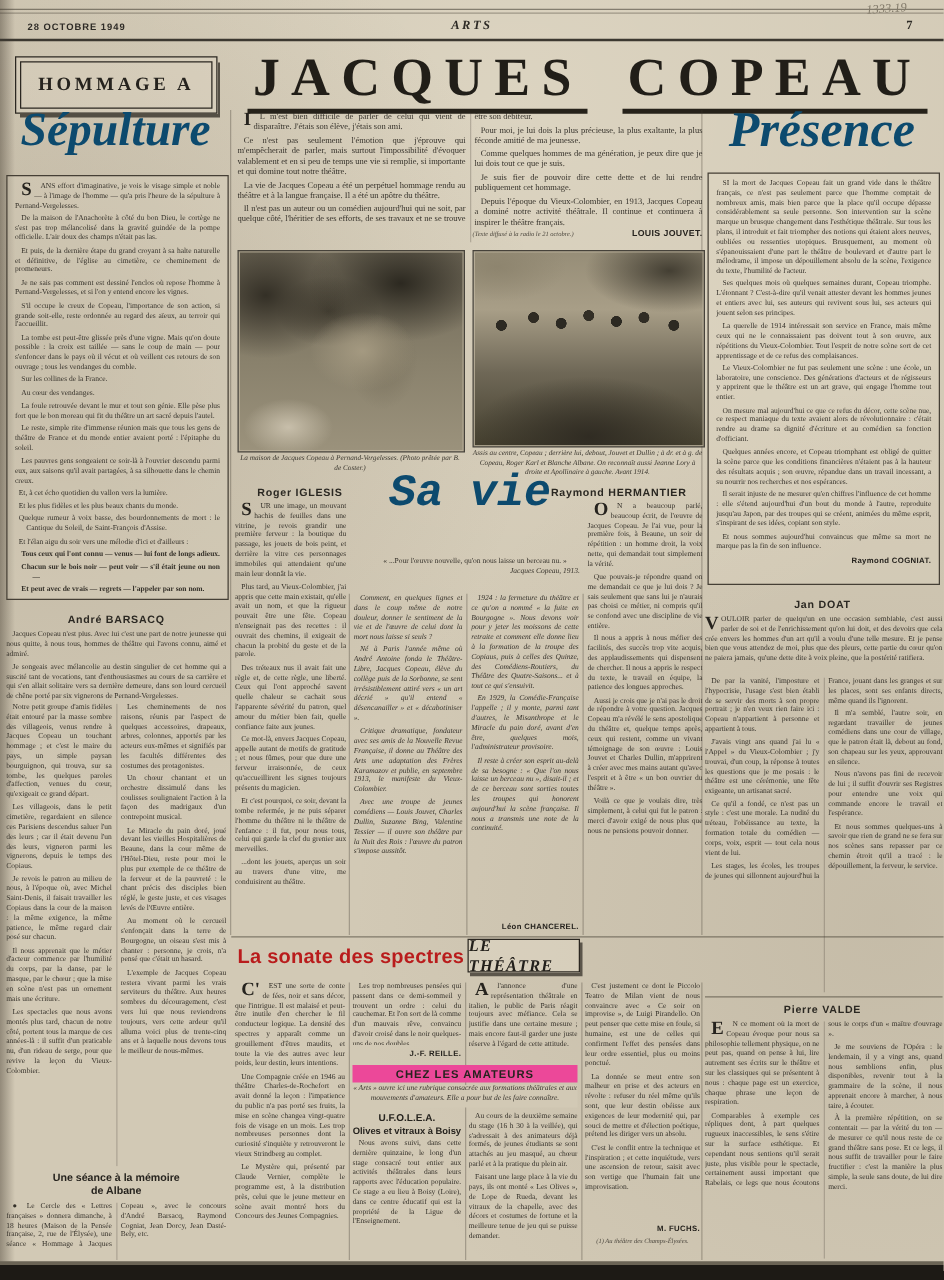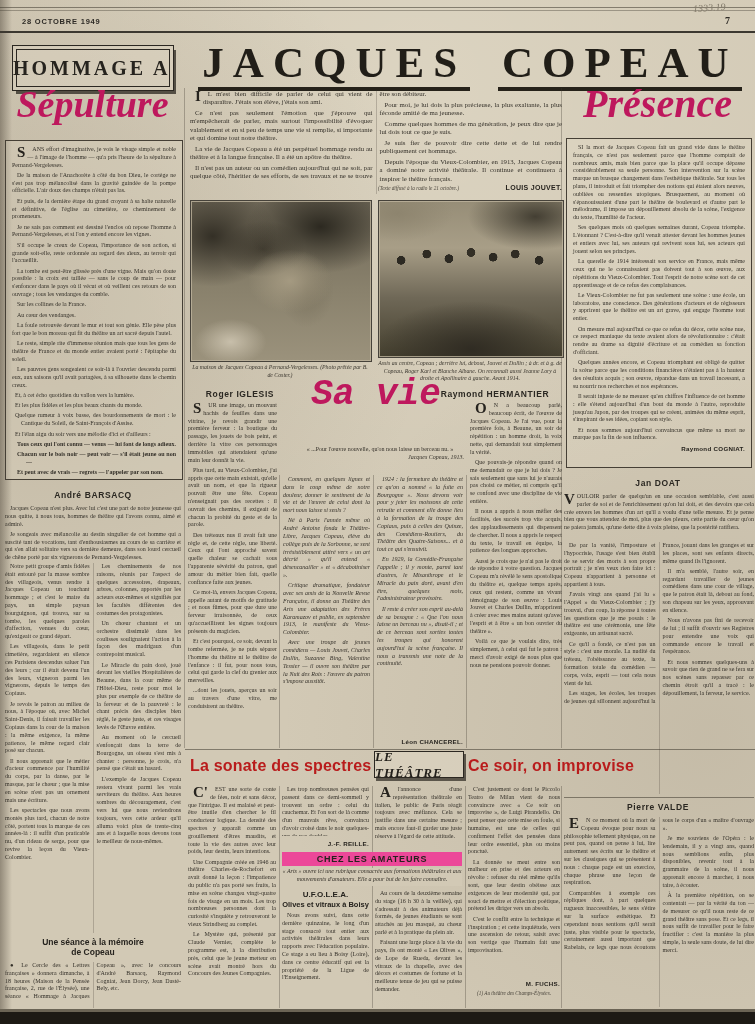--- a/index.html
+++ b/index.html
@@ -16,36 +16,36 @@
   .sans{font-family:"Liberation Sans",sans-serif;}
   .micro{font-size:6px;line-height:1.3;text-align:justify;color:#35312a;overflow:hidden;}
   .micro p{margin:0 0 2.5px;text-indent:5px;}
   .lead{font-size:6.8px;line-height:1.22;}
   .it p{font-style:italic;}
   .dcap > p:first-child::first-letter{float:left;font-size:15px;line-height:11px;font-weight:bold;
     padding:1px 2px 0 0;font-family:"Liberation Serif",serif;color:#26231e;}
   .sig{text-align:right;font-weight:bold;font-size:6.2px;font-family:"Liberation Sans",sans-serif;
     letter-spacing:.3px;margin-top:2px;color:#26231e;}
   .bigtitle{font-family:"Liberation Serif",serif;font-style:italic;font-weight:bold;
-    color:#be185d;text-align:center;}
+    color:#0c4a6e;text-align:center;}
   .byline{font-family:"Liberation Sans",sans-serif;font-weight:bold;font-size:8.5px;
     letter-spacing:.6px;text-align:center;color:#2b2822;}
   .bandtitle{font-family:"Liberation Sans",sans-serif;font-weight:bold;font-size:16px;
     color:#b91c1c;letter-spacing:.2px;white-space:nowrap;}
   .caption{font-size:5.8px;line-height:1.3;text-align:center;font-style:italic;color:#3a362e;}
   .box{border:1px solid #453f35;padding:5px 6px;overflow:hidden;background:rgba(226,218,200,.25);}
   .cols2{column-count:2;column-gap:7px;column-rule:1px solid rgba(62,56,46,.25);}
   .vr{width:1px;background:rgba(62,56,46,.32);}
   .hr{height:1px;background:rgba(62,56,46,.55);}
   .verse p{margin:0 0 2.5px;padding-left:9px;text-indent:-6px;}
   .hang p{font-weight:bold;padding-left:14px;text-indent:-9px;margin:0 0 2.5px;}
   .photo{border:1px solid #46423a;box-shadow:0 0 0 1px rgba(190,180,158,.8) inset;}
   .kicker{border:1.5px solid #2b2721;box-shadow:3px 4px 0 -1px rgba(43,39,32,.75);
-    outline:1px solid #2b2721;outline-offset:-5px;display:flex;align-items:center;justify-content:flex-start;
-    font-family:"Liberation Serif",serif;font-weight:bold;font-size:20px;letter-spacing:3px;color:#26231e;
+    outline:1px solid #2b2721;outline-offset:-5px;display:flex;align-items:center;justify-content:center;
+    font-family:"Liberation Serif",serif;font-weight:bold;font-size:15px;letter-spacing:3px;color:#26231e;
     background:rgba(226,218,200,.35);}
   .jc{display:flex;justify-content:center;gap:28px;font-family:"Liberation Serif",serif;
     font-weight:bold;font-size:43px;letter-spacing:9px;color:#211e18;}
   .jc span{border-bottom:4px solid #26221a;padding:0 4px 2px 4px;line-height:1.05;}
   .badge{border:1.5px solid #2b2721;box-shadow:2px 3px 0 rgba(43,39,32,.7);
     display:flex;align-items:center;justify-content:center;font-family:"Liberation Serif",serif;
     font-style:italic;font-weight:bold;font-size:13px;letter-spacing:1px;color:#23201b;
     background:rgba(226,218,200,.5);}
   .subhead{font-family:"Liberation Sans",sans-serif;font-weight:bold;text-align:center;color:#26231e;}
   .notefoot{font-size:5.2px;font-style:italic;color:#4a453c;}
@@ -56,20 +56,21 @@
 <div id="page">
 
   <div class="abs" style="left:0;top:0;width:12px;height:1024px;background:linear-gradient(90deg,rgba(70,62,50,.45),transparent);"></div>
 
   <div class="abs hr" style="left:0;top:7px;width:755px;"></div>
   <div class="abs hr" style="left:0;top:10px;width:755px;opacity:.7;"></div>
 
   <div class="abs ser" style="left:693px;top:1px;width:60px;font-style:italic;font-size:10px;color:#837b6b;transform:rotate(-4deg);">1333.19</div>
 
   <div class="abs sans" style="left:22px;top:17px;font-size:7.5px;font-weight:bold;letter-spacing:.8px;color:#2e2b26;">28 OCTOBRE 1949</div>
+  <div class="abs ser" style="left:0;top:15px;width:755px;text-align:center;font-style:italic;font-weight:bold;font-size:10px;letter-spacing:2px;">ARTS</div>
   <div class="abs ser" style="left:725px;top:15px;font-weight:bold;font-size:10px;">7</div>
   <div class="abs" style="left:0;top:31px;width:755px;height:2px;background:#3c3830;"></div>
 
   <div class="abs kicker" style="left:12px;top:45px;width:160px;height:44px;">
     <span>HOMMAGE A</span>
   </div>
   <div class="abs jc" style="left:185px;top:40px;width:570px;">
     <span>JACQUES</span>
     <span>COPEAU</span>
   </div>
@@ -202,21 +203,21 @@
       <p>Les cheminements de nos raisons, réunis par l'aspect de quelques accessoires, drapeaux, arbres, colonnes, apportés par les acteurs eux-mêmes et signifiés par les facultés différentes des costumes des protagonistes.</p>
       <p>Un chœur chantant et un orchestre dissimulé dans les coulisses soulignaient l'action à la façon des madrigaux d'un contrepoint musical.</p>
       <p>Le Miracle du pain doré, joué devant les vieilles Hospitalières de Beaune, dans la cour même de l'Hôtel-Dieu, reste pour moi le plus pur exemple de ce théâtre de la ferveur et de la pauvreté : le chant précis des disciples bien réglé, le geste juste, et ces visages levés de l'Œuvre entière.</p>
       <p>Au moment où le cercueil s'enfonçait dans la terre de Bourgogne, un oiseau s'est mis à chanter : personne, je crois, n'a pensé que c'était un hasard.</p>
       <p>L'exemple de Jacques Copeau restera vivant parmi les vrais serviteurs du théâtre. Aux heures sombres du découragement, c'est vers lui que nous reviendrons toujours, vers cette ardeur qu'il alluma voici plus de trente-cinq ans et à laquelle nous devons tous le meilleur de nous-mêmes.</p>
     </div>
 
   <div class="abs" style="left:5px;top:938px;width:176px;">
     <div class="subhead" style="font-size:8.5px;line-height:1.15;">
       <span>Une séance à la mémoire</span><br>
-      <span>de Copeau</span>
+      <span>de Albane</span>
     </div>
   </div>
   <div class="abs micro cols2" style="left:5px;top:962px;width:176px;height:46px;">
       <p>● Le Cercle des « Lettres françaises » donnera dimanche, à 18 heures (Maison de la Pensée française, 2, rue de l'Élysée), une séance « Hommage à Jacques Copeau », avec le concours d'André Barsacq, Raymond Cogniat, Jean Dorcy, Jean Dasté-Bely, etc.</p>
     </div>
 
   <div class="abs bigtitle" style="left:560px;top:82px;width:195px;font-size:40px;line-height:1.1;">Présence</div>
   <div class="abs box micro dcap" style="left:566px;top:138px;width:172px;height:318px;">
     <div>
         <p>SI la mort de Jacques Copeau fait un grand vide dans le théâtre français, ce n'est pas seulement parce que l'homme comptait de nombreux amis, mais bien parce que la place qu'il occupe dépasse considérablement sa seule personne. Son intervention sur la scène marque un brusque changement dans l'esthétique théâtrale. Sur tous les plans, il introduit et fait triompher des notions qui étaient alors neuves, oubliées ou ressenties utopiques. Brusquement, au moment où s'épanouissaient d'une part le théâtre de boulevard et d'autre part le mélodrame, il impose un dépouillement absolu de la scène, l'exigence du texte, l'humilité de l'acteur.</p>
@@ -252,21 +253,20 @@
       <p>Comparables à exemple ces répliques dont, à part quelques rugueux inaccessibles, le sens s'étire sur la surface esthétique. Et cependant nous sentions qu'il serait juste, plus visible pour le spectacle, certainement aussi important que Rabelais, ce legs que nous écoutons sous le corps d'un « maître d'ouvrage ».</p>
       <p>Je me souviens de l'Opéra : le lendemain, il y a vingt ans, quand nous semblions enfin, plus disponibles, revenir tout à la grammaire de la scène, il nous apprenait encore à marcher, à nous taire, à écouter.</p>
       <p>À la première répétition, on se contentait — par la vérité du ton — de mesurer ce qu'il nous reste de ce grand théâtre sans pose. Et ce legs, il nous suffit de travailler pour le faire fructifier : c'est la manière la plus simple, la seule sans doute, de lui dire merci.</p>
     </div>
 
   <div class="abs hr" style="left:185px;top:749px;width:570px;"></div>
   <div class="abs bandtitle" style="left:190px;top:757px;width:182px;">La sonate des spectres</div>
   <div class="abs badge" style="left:374px;top:751px;width:88px;height:25px;">
     <span>LE THÉÂTRE</span>
   </div>
-  <div class="abs bandtitle" style="left:468px;top:757px;width:192px;">Ce soir, on improvise</div>
 
   <div class="abs micro dcap" style="left:188px;top:786px;width:88px;height:220px;">
       <p>C'EST une sorte de conte de fées, noir et sans décor, que l'intrigue. Il est malaisé et peut-être inutile d'en chercher le fil conducteur logique. La densité des spectres y apparaît comme un grouillement d'êtres maudits, et toute la vie des autres avec leur poids, leur destin, leurs intentions.</p>
       <p>Une Compagnie créée en 1946 au théâtre Charles-de-Rochefort en avait donné la leçon : l'impatience du public n'a pas porté ses fruits, la mise en scène changea vingt-quatre fois de visage en un mois. Les trop nombreuses personnes dont la curiosité s'inquiète y retrouveront le vieux Strindberg au complet.</p>
       <p>Le Mystère qui, présenté par Claude Vernier, complète le programme est, à la distribution près, celui que le jeune metteur en scène avait montré hors du Concours des Jeunes Compagnies.</p>
     </div>
   <div class="abs micro" style="left:282px;top:786px;width:87px;height:50px;">
       <p>Les trop nombreuses pensées qui passent dans ce demi-sommeil y trouvent un ordre : celui du cauchemar. Et l'on sort de là comme d'un mauvais rêve, convaincu d'avoir croisé dans le noir quelques-uns de nos doubles.</p>
     </div>
   <div class="abs sig" style="left:282px;top:838px;width:87px;">J.-F. REILLE.</div>

